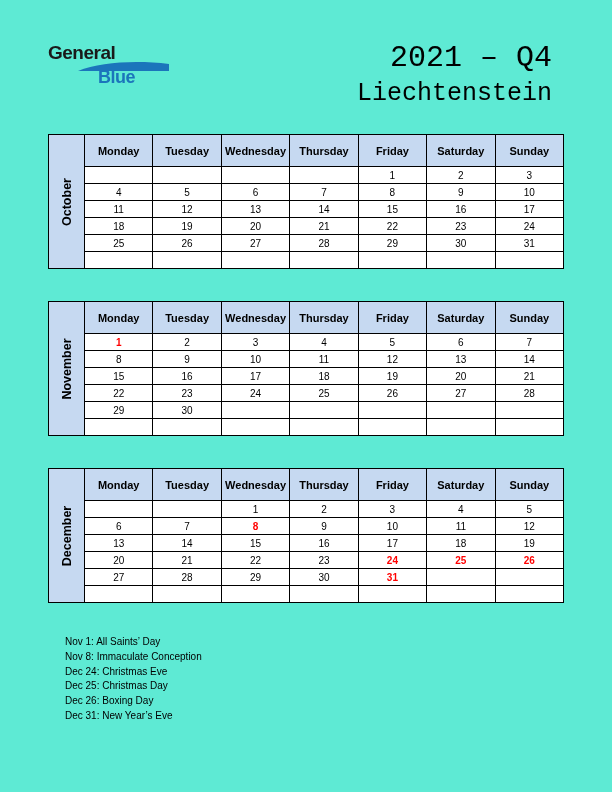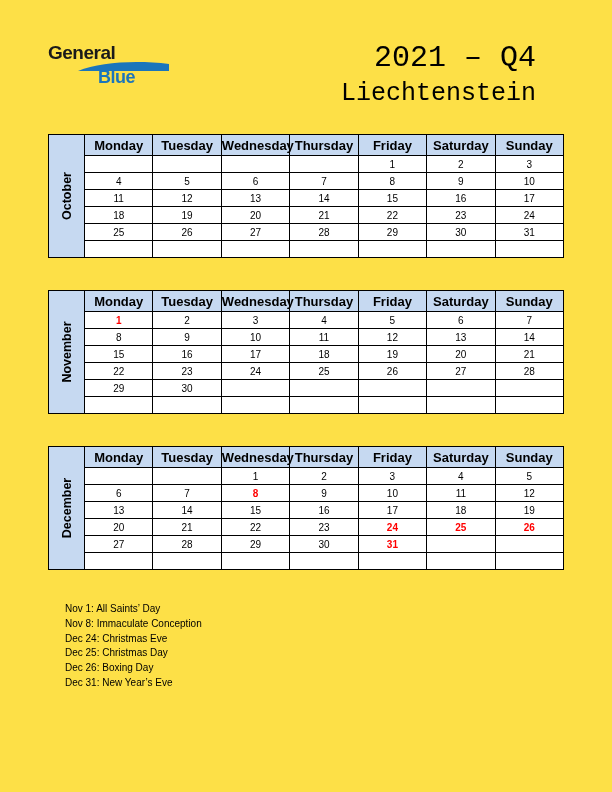--- a/index.html
+++ b/index.html
@@ -1,20 +1,20 @@
 <!DOCTYPE html>
 <html style="--hdr: #c6d9f1; --red: #ff0000; --blue: #1b75bb;"><head>
 <meta charset="utf-8">
 <style>
   * { margin:0; padding:0; box-sizing:border-box; }
   html,body { background:#ffffff; }
   body { font-family:"Liberation Sans", sans-serif; }
   .page {
-    width:612px; height:792px; background:#fde047; position:relative;
-    padding:42px 76px 0 48px; overflow:hidden;
+    width:612px; height:792px; background:#5eead4; position:relative;
+    padding:42px 60px 0 48px; overflow:hidden;
   }
   .header { display:flex; justify-content:space-between; align-items:flex-start; }
   
   .logo { position:relative; width:130px; height:50px; }
   .logo-general {
     position:absolute; left:0; top:0;
     font-size:19px; font-weight:bold; color:#1a1a1a; letter-spacing:-0.5px;
   }
   .logo-swoosh { position:absolute; left:30px; top:16px; width:92px; height:12px; }
   .logo-blue {
@@ -27,22 +27,22 @@
   .subtitle { font-size:25px; margin-top:4px; }
   
   #months { margin-top:26px; }
   table.month {
     border-collapse:collapse; width:516px; table-layout:fixed;
     margin-bottom:32px;
   }
   table.month td, table.month th { border:1px solid #000; }
   table.month col.mcol { width:36px; }
   th.day {
-    background:var(--hdr,#c6d9f1); font-size:13px; font-weight:bold;
-    height:21px; text-align:center; color:#000;
+    background:var(--hdr,#c6d9f1); font-size:11px; font-weight:bold;
+    height:32px; text-align:center; color:#000;
   }
   td.month-cell { background:var(--hdr,#c6d9f1); position:relative; }
   td.month-cell .vert {
     position:absolute; left:50%; top:50%;
     transform:translate(-50%,-50%) rotate(-90deg);
     white-space:nowrap; font-weight:bold; font-size:12.5px; color:#000;
   }
   td.date {
     font-size:10px; height:17px; text-align:center; vertical-align:middle;
     background:#fff; color:#000;

